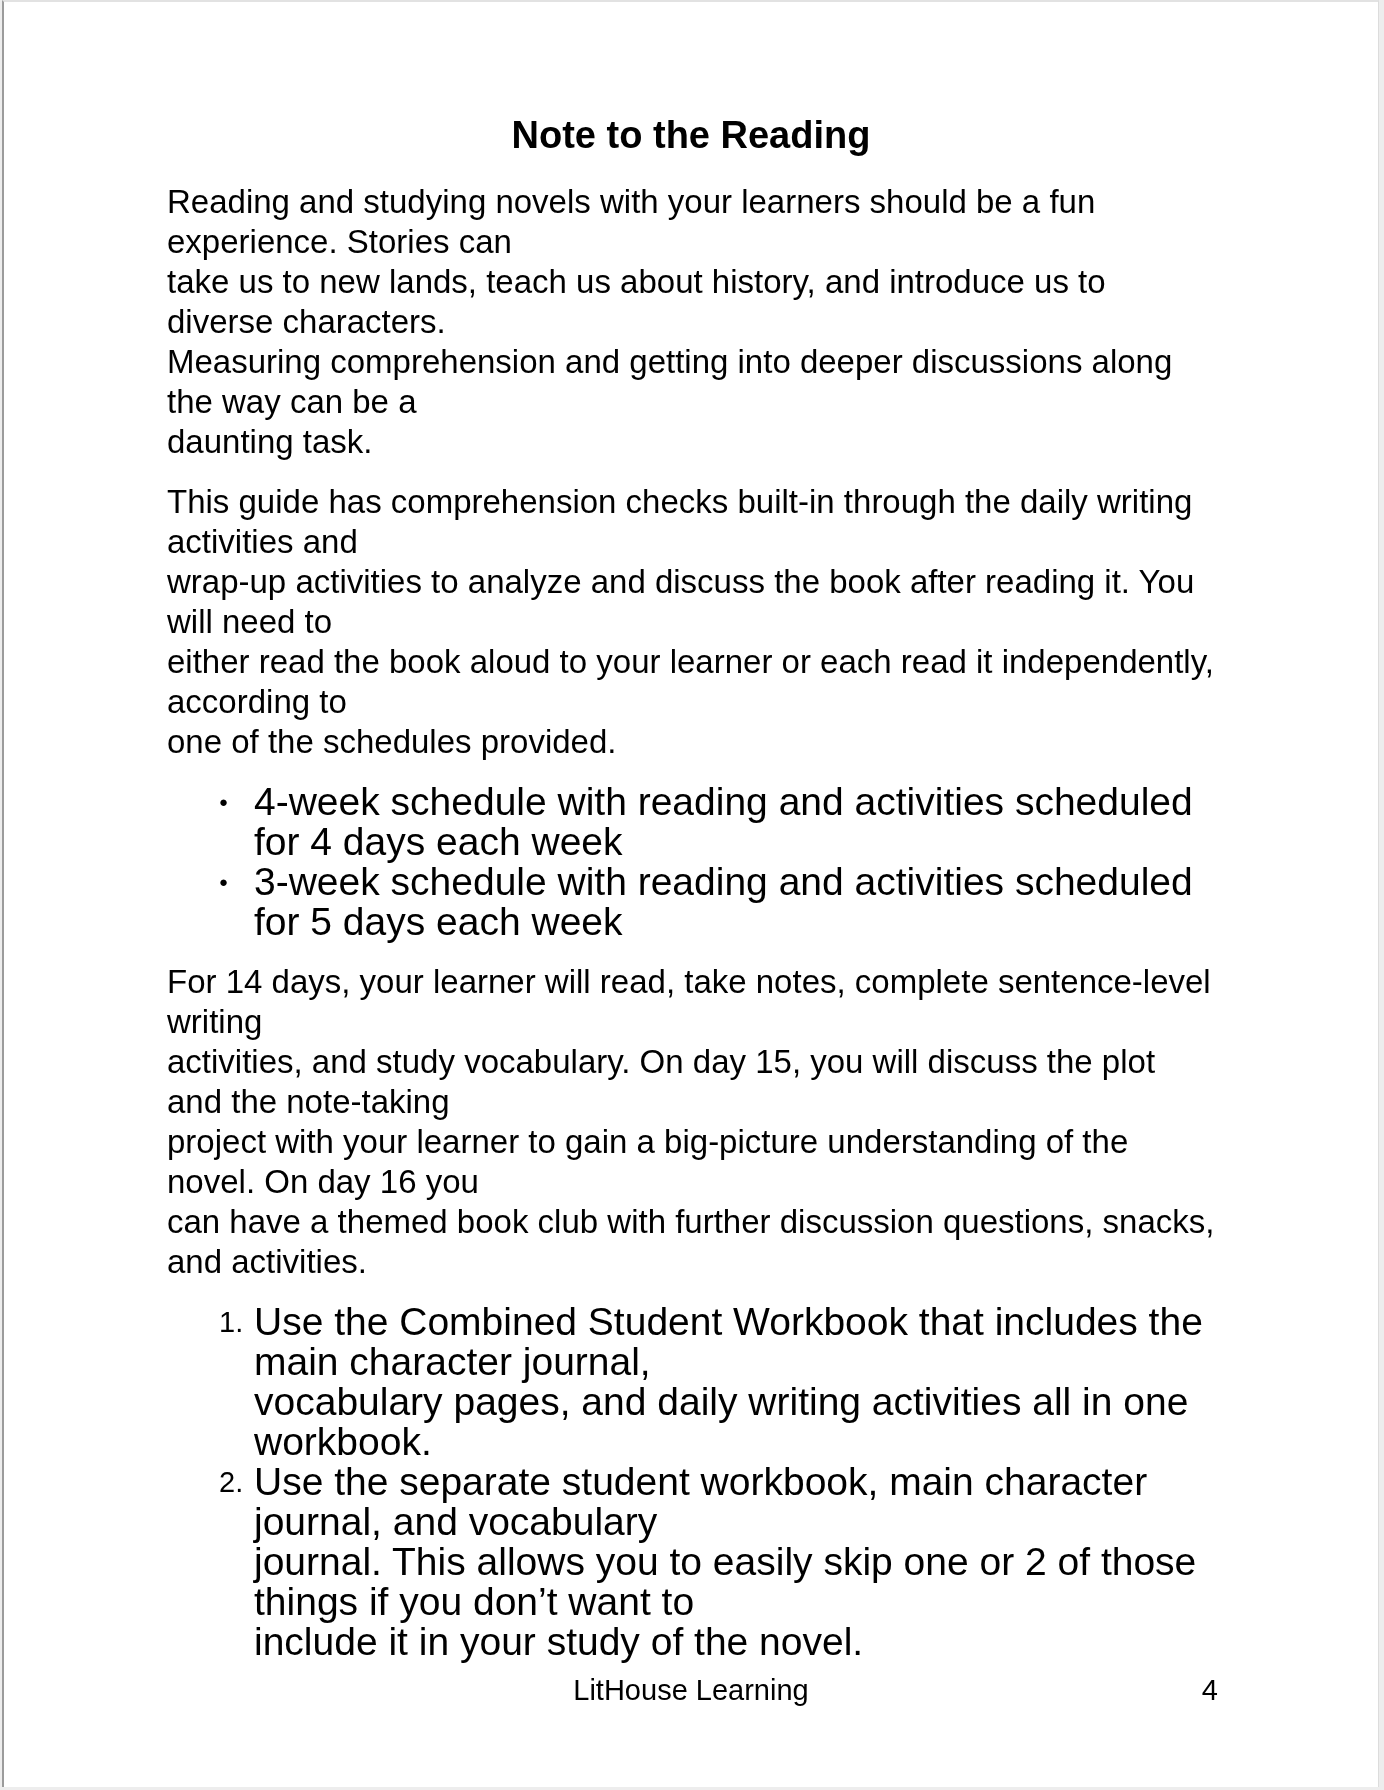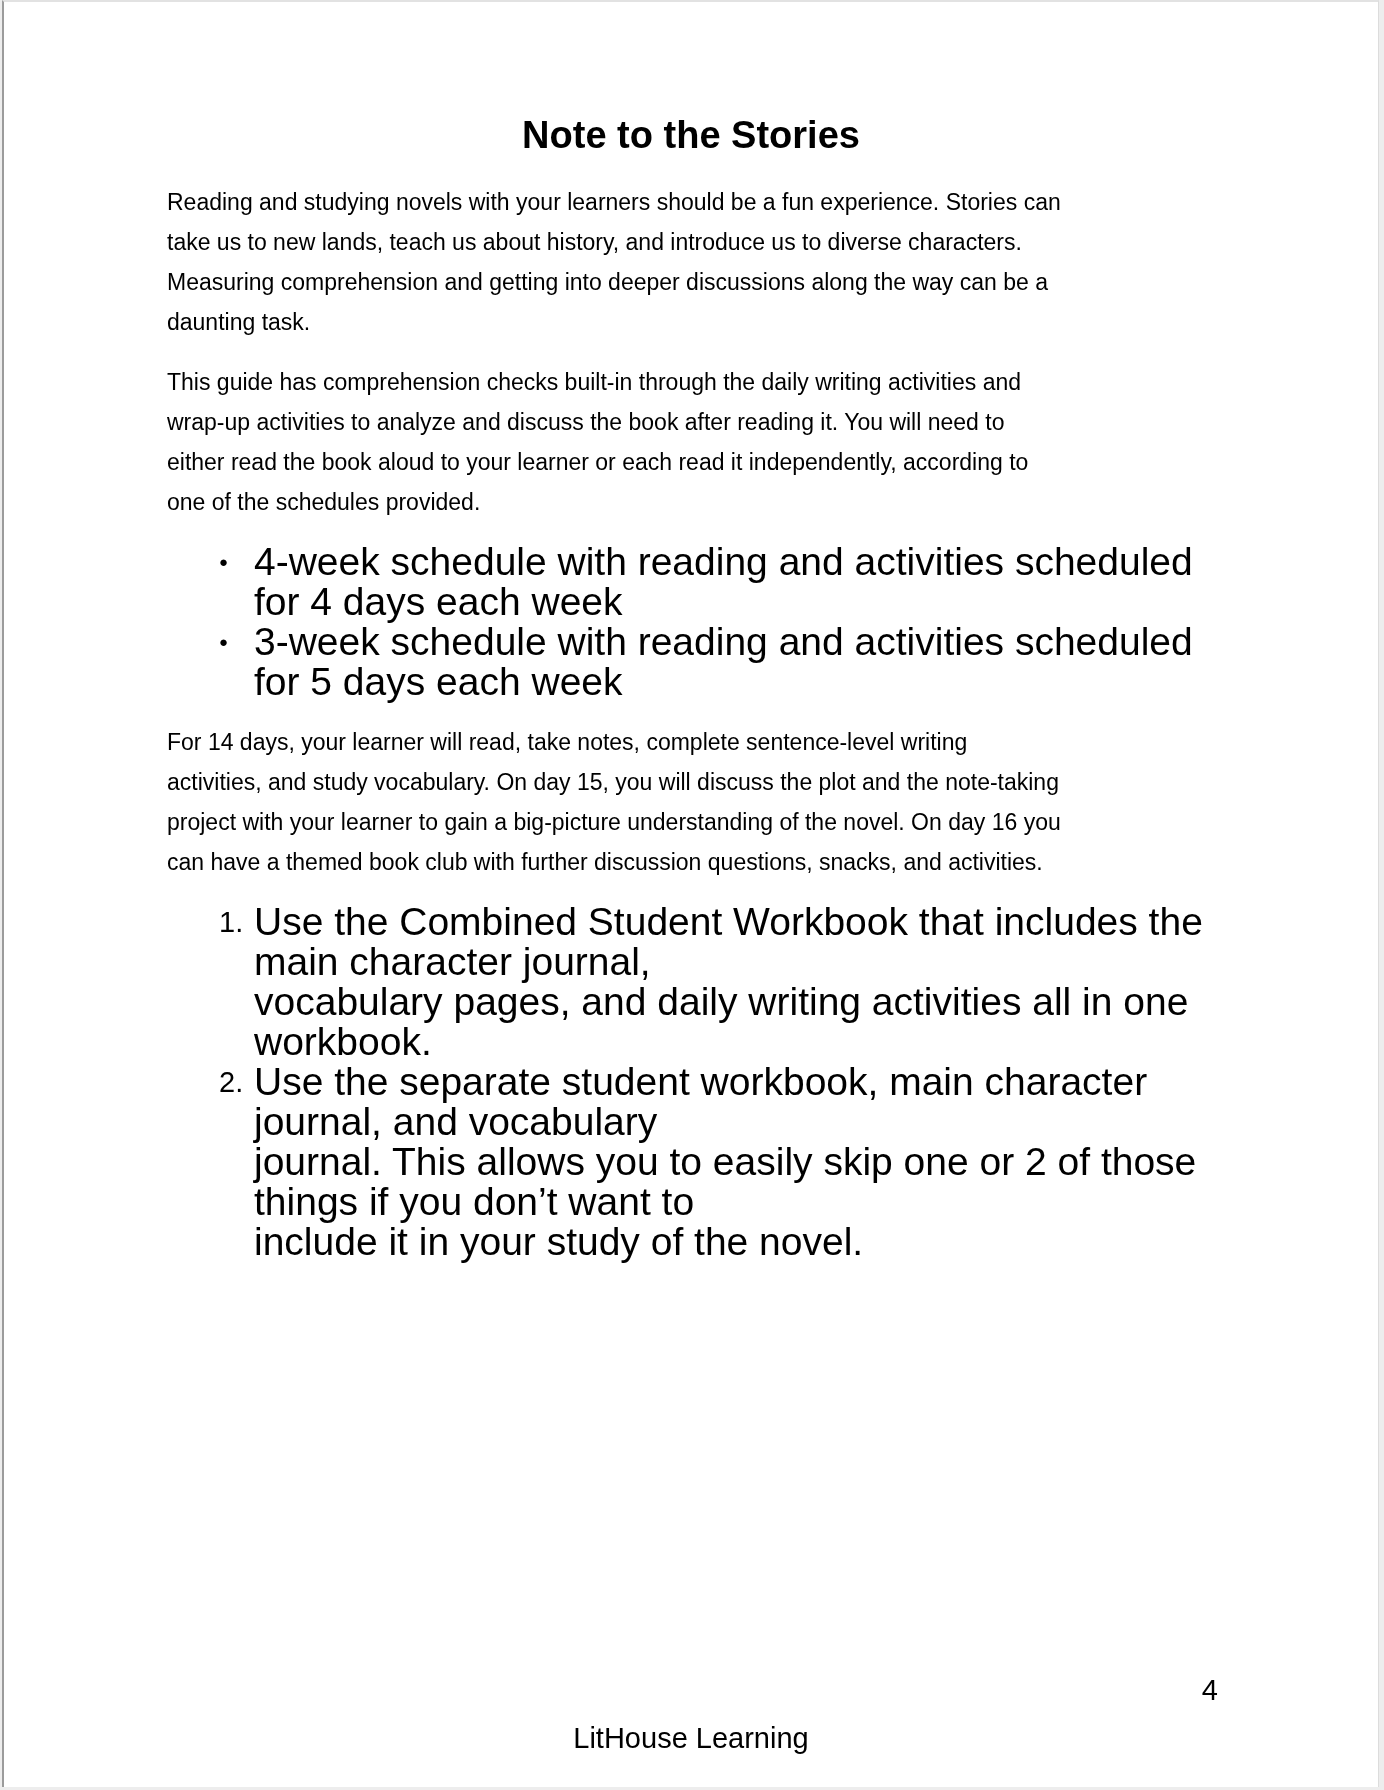--- a/index.html
+++ b/index.html
@@ -28,21 +28,21 @@
     padding: 110px 163px 0 163px;
   }
   h1.doc-title {
     font-size: 38px;
     line-height: 46px;
     font-weight: bold;
     text-align: center;
     margin: 0 0 24px 0;
   }
   p.para {
-    font-size: 23px;
+    font-size: 33px;
     line-height: 40px;
     margin: 0 0 20px 0;
     white-space: pre-line;
   }
   p.para.tight { margin-bottom: 0; }
   ul.bullet-list, ol.num-list {
     list-style: none;
     margin: 0 0 20px 0;
     padding: 0;
     counter-reset: item;
@@ -75,37 +75,36 @@
     position: absolute;
     top: 1668px;
     left: 0;
     width: 100%;
     height: 40px;
   }
   .footer .brand {
     text-align: center;
     font-size: 29px;
     line-height: 40px;
-    margin-top: 48px;
   }
   .footer .page-num {
     position: absolute;
     right: 160px;
     top: 0;
     font-size: 29px;
     line-height: 40px;
   }
 </style>
 </head>
 <body>
 
 <div class="page">
   <div class="content">
 
-    <h1 class="doc-title">Note to the Stories</h1>
+    <h1 class="doc-title">Note to the Reading</h1>
 
     <p class="para">Reading and studying novels with your learners should be a fun experience. Stories can
 take us to new lands, teach us about history, and introduce us to diverse characters.
 Measuring comprehension and getting into deeper discussions along the way can be a
 daunting task.</p>
 
     <p class="para">This guide has comprehension checks built-in through the daily writing activities and
 wrap-up activities to analyze and discuss the book after reading it. You will need to
 either read the book aloud to your learner or each read it independently, according to
 one of the schedules provided.</p>

